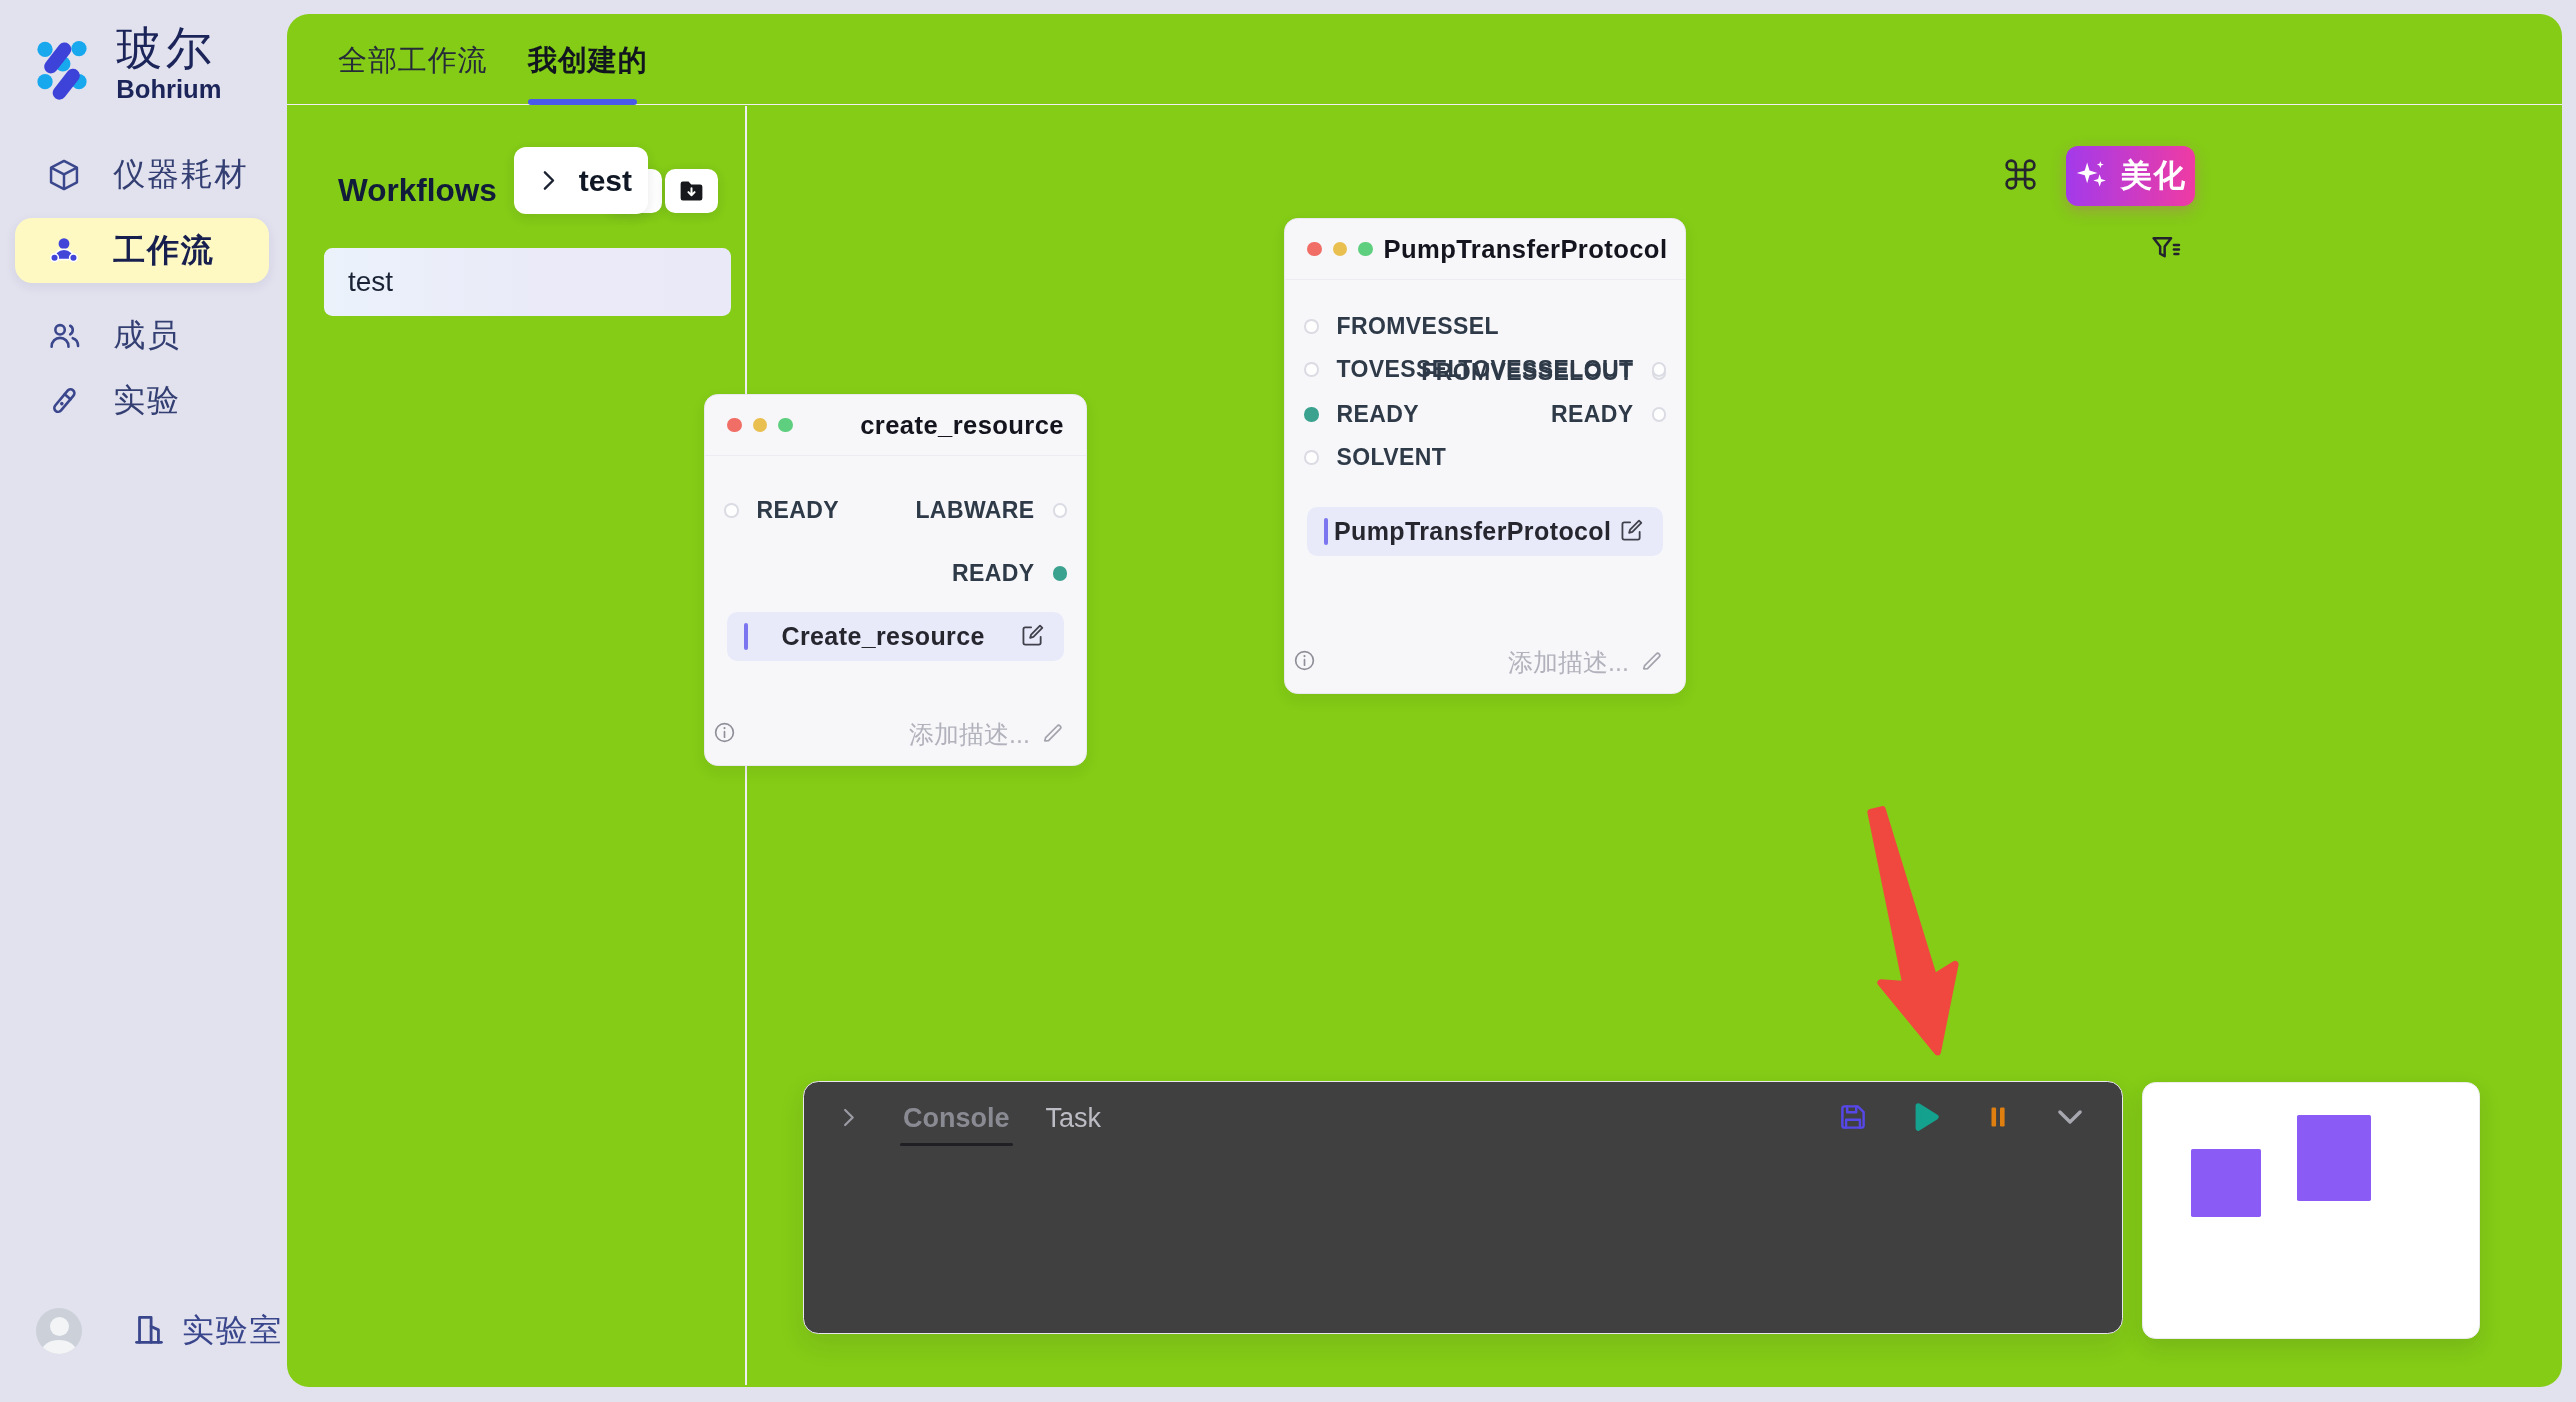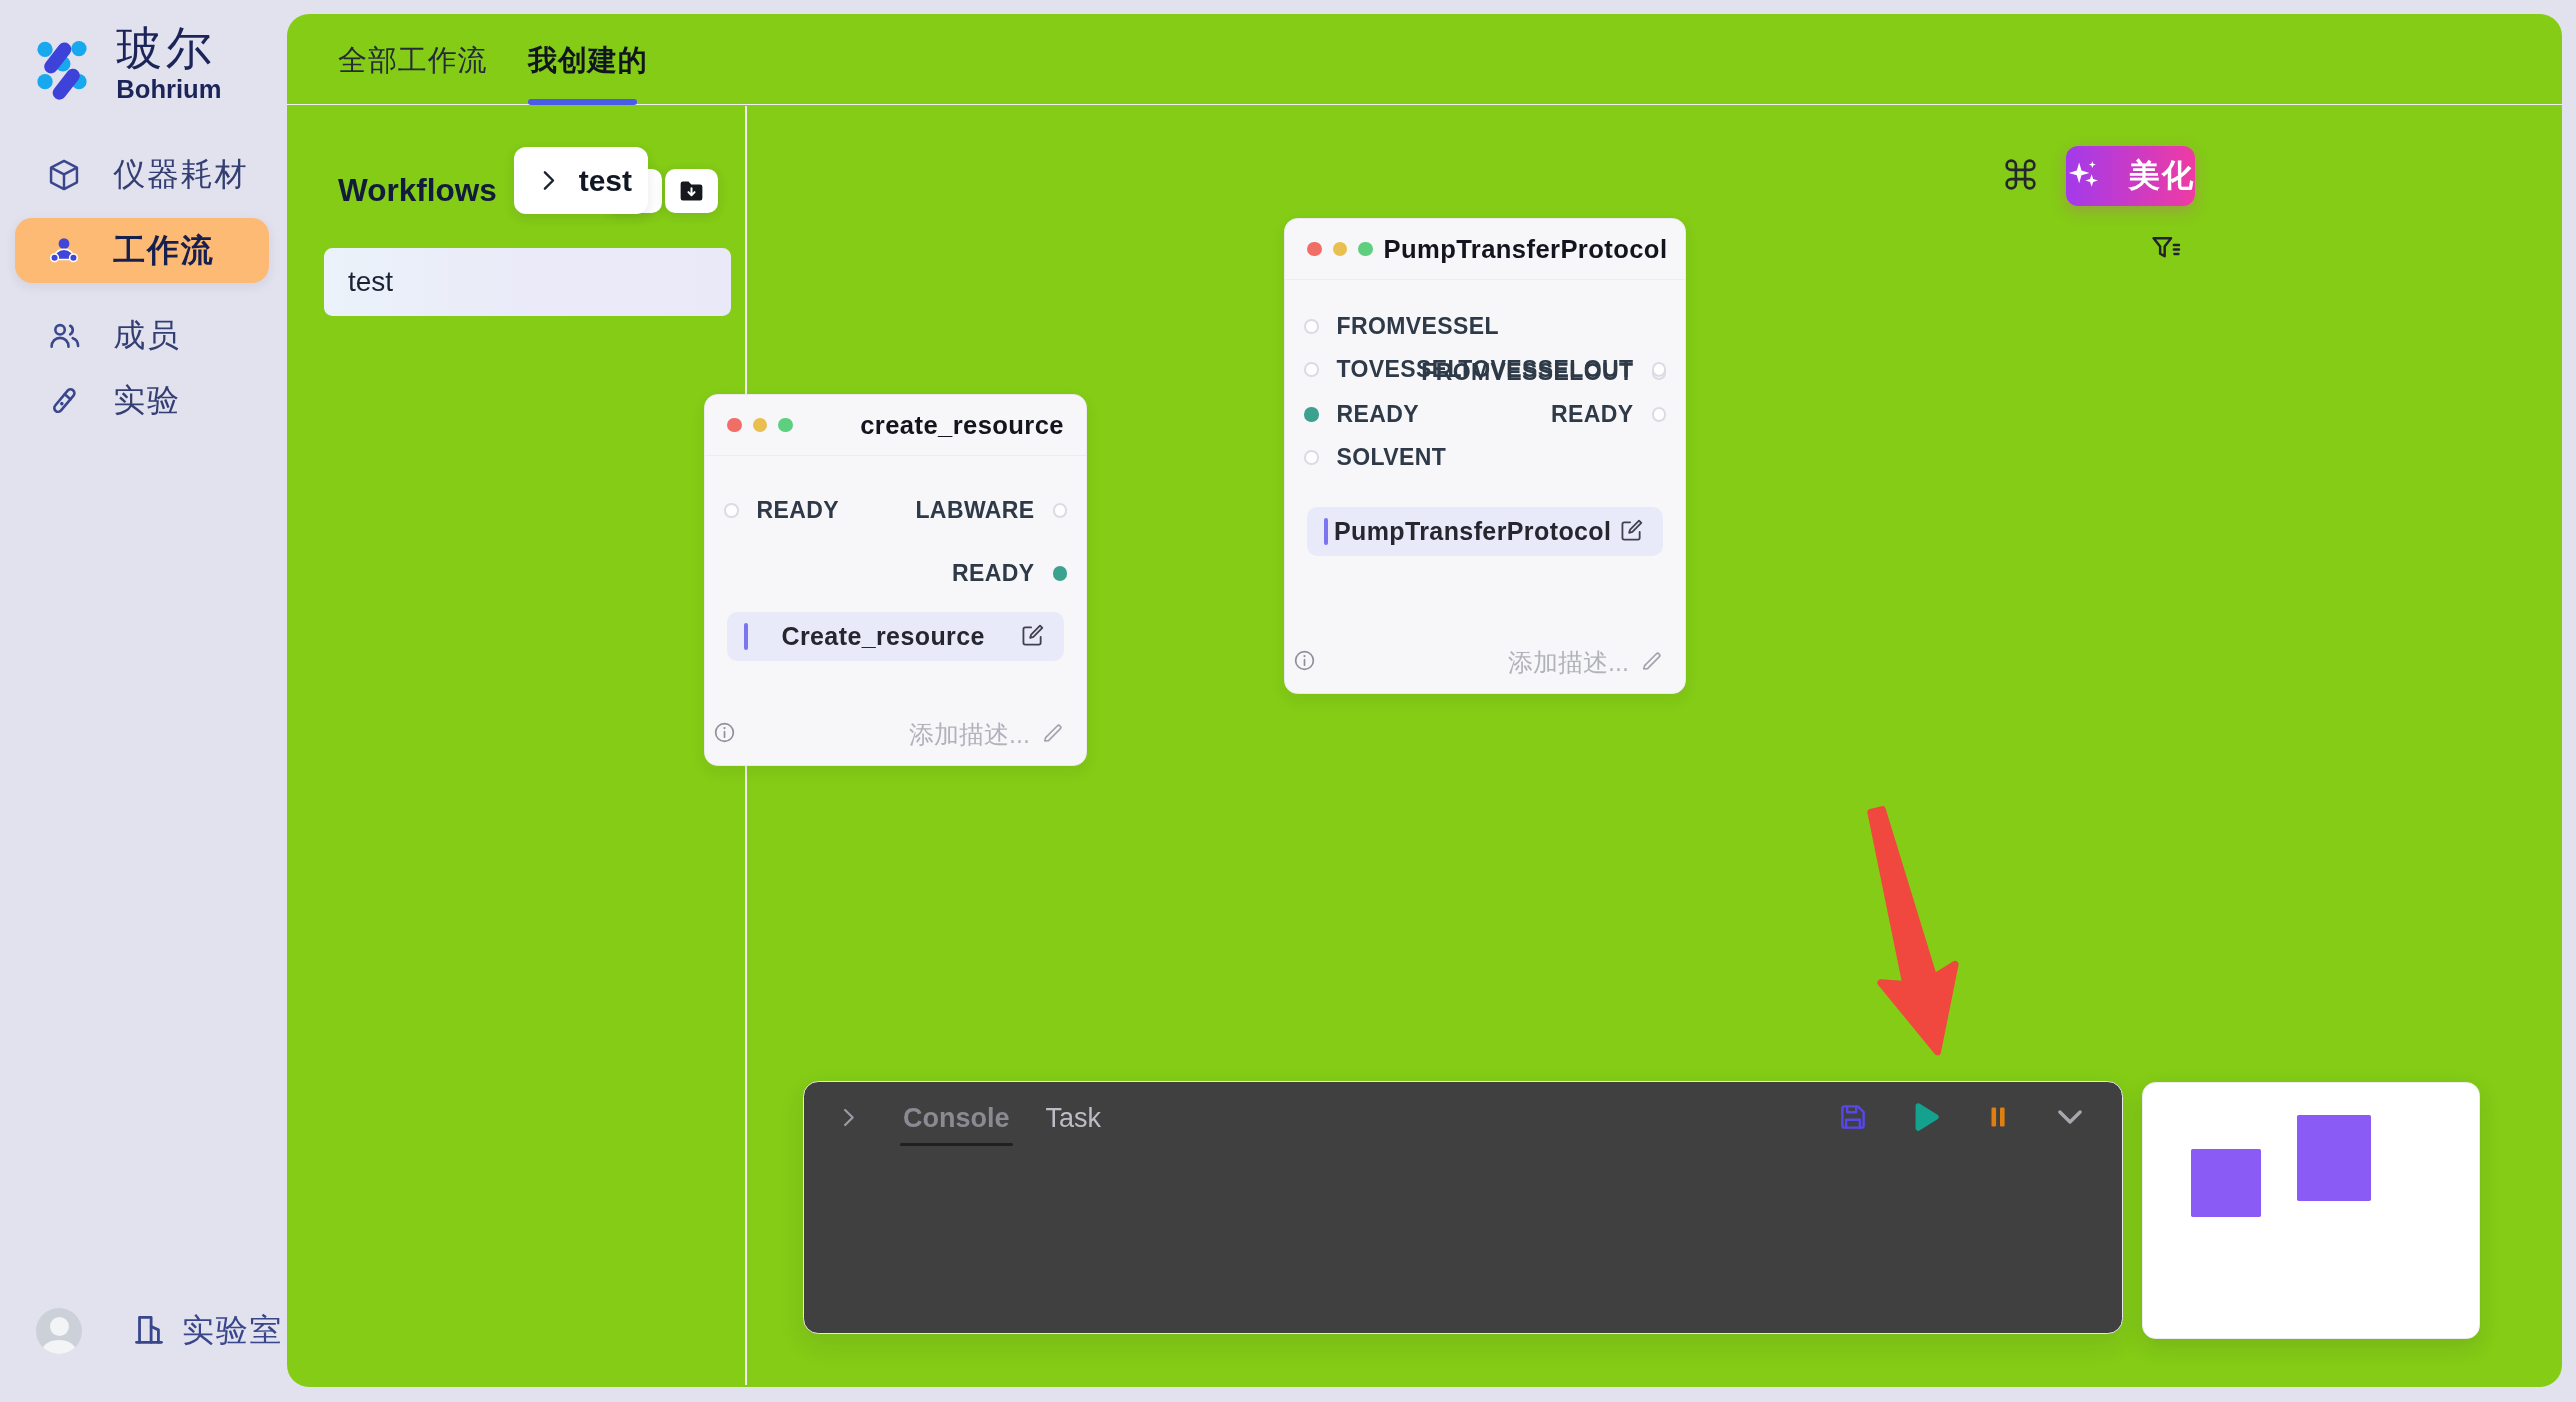--- a/index.html
+++ b/index.html
@@ -16,21 +16,21 @@
   .sidebar{position:absolute;left:0;top:0;width:287px;height:1402px;}
   .logo{position:absolute;left:23px;top:24px;display:flex;align-items:flex-start;}
   .logo-text{margin-left:15.3px;}
   .logo-cn{font-size:46px;font-weight:400;color:#1B2559;letter-spacing:3.4px;line-height:49px;}
   .logo-en{font-size:25.6px;font-weight:700;color:#1B2559;margin-top:1.7px;}
   .nav{position:absolute;left:0;top:141px;width:287px;}
   .nav-item{position:absolute;left:15.3px;width:254px;height:65px;border-radius:17px;
     display:flex;align-items:center;cursor:pointer;}
   .nav-item .nav-icon{width:36px;height:36px;margin-left:31px;flex:0 0 auto;}
   .nav-item .nav-label{margin-left:31px;font-size:32px;font-weight:500;color:#333F72;letter-spacing:1.7px;}
-  .nav-item.active{background:#fdba74;box-shadow:0 3.4px 12px rgba(30,35,80,.08);}
+  .nav-item.active{background:#fef9c3;box-shadow:0 3.4px 12px rgba(30,35,80,.08);}
   .nav-item.active .nav-label{font-weight:700;color:#161F4E;}
   .sidebar-footer{position:absolute;left:36px;top:1308px;display:flex;align-items:center;}
   .avatar{width:46px;height:46px;border-radius:50%;background:#CBD0D9;position:relative;overflow:hidden;}
   .avatar .head{position:absolute;left:13.6px;top:9.4px;width:19px;height:19px;border-radius:50%;background:#F2F4F6;}
   .avatar .body{position:absolute;left:6px;top:31.5px;width:34px;height:22px;border-radius:50%;background:#F2F4F6;}
   .lab{display:flex;align-items:center;margin-left:49px;}
   .lab-label{font-size:32px;font-weight:500;color:#39468C;margin-left:12px;letter-spacing:1.7px;}
 
   
   .main-card{position:absolute;left:287px;top:13.6px;width:2275px;height:1373px;
@@ -53,21 +53,21 @@
     background:linear-gradient(90deg,#EBF2FA 0%,#EAEAF8 55%,#E9E9F8 100%);
     display:flex;align-items:center;cursor:pointer;}
   .wf-item-label{font-size:28px;color:#1A2335;margin-left:24px;}
   .breadcrumb{position:absolute;left:514px;top:147px;width:134px;height:67px;background:#fff;border-radius:12px;
     box-shadow:0 3.4px 12px rgba(25,30,60,.10);display:flex;align-items:center;cursor:pointer;}
   .breadcrumb-label{font-size:30px;font-weight:700;color:#101826;margin-left:15.3px;}
   .cmd-btn{position:absolute;left:2002px;top:156px;width:37px;height:37px;cursor:pointer;}
   .beautify-btn{position:absolute;left:2066px;top:146px;width:129px;height:60px;border-radius:12px;
     background:linear-gradient(90deg,#A33AEB 0%,#EF3BA3 100%);
     box-shadow:0 5.1px 15.3px rgba(205,55,170,.28);
-    display:flex;align-items:center;justify-content:space-between;gap:10.2px;cursor:pointer;}
+    display:flex;align-items:center;justify-content:center;gap:10.2px;cursor:pointer;}
   .beautify-label{font-size:31.5px;font-weight:600;color:#fff;letter-spacing:1.7px;}
   .filter-btn{position:absolute;left:2148px;top:232px;width:36px;height:36px;cursor:pointer;}
 
   
   .node{position:absolute;background:#F7F7FA;border:1.7px solid #E9E9F0;border-radius:13.6px;
     box-shadow:0 5.1px 15.3px rgba(23,25,35,.07);}
   .node-create{left:704px;top:394px;width:381px;height:370px;}
   .node-pump{left:1284px;top:218px;width:400px;height:474px;}
   .node-header{position:absolute;left:0;top:0;right:0;height:61px;border-bottom:1.7px solid #ECECF2;
     display:flex;align-items:center;padding:0 22px;box-sizing:border-box;cursor:grab;}

